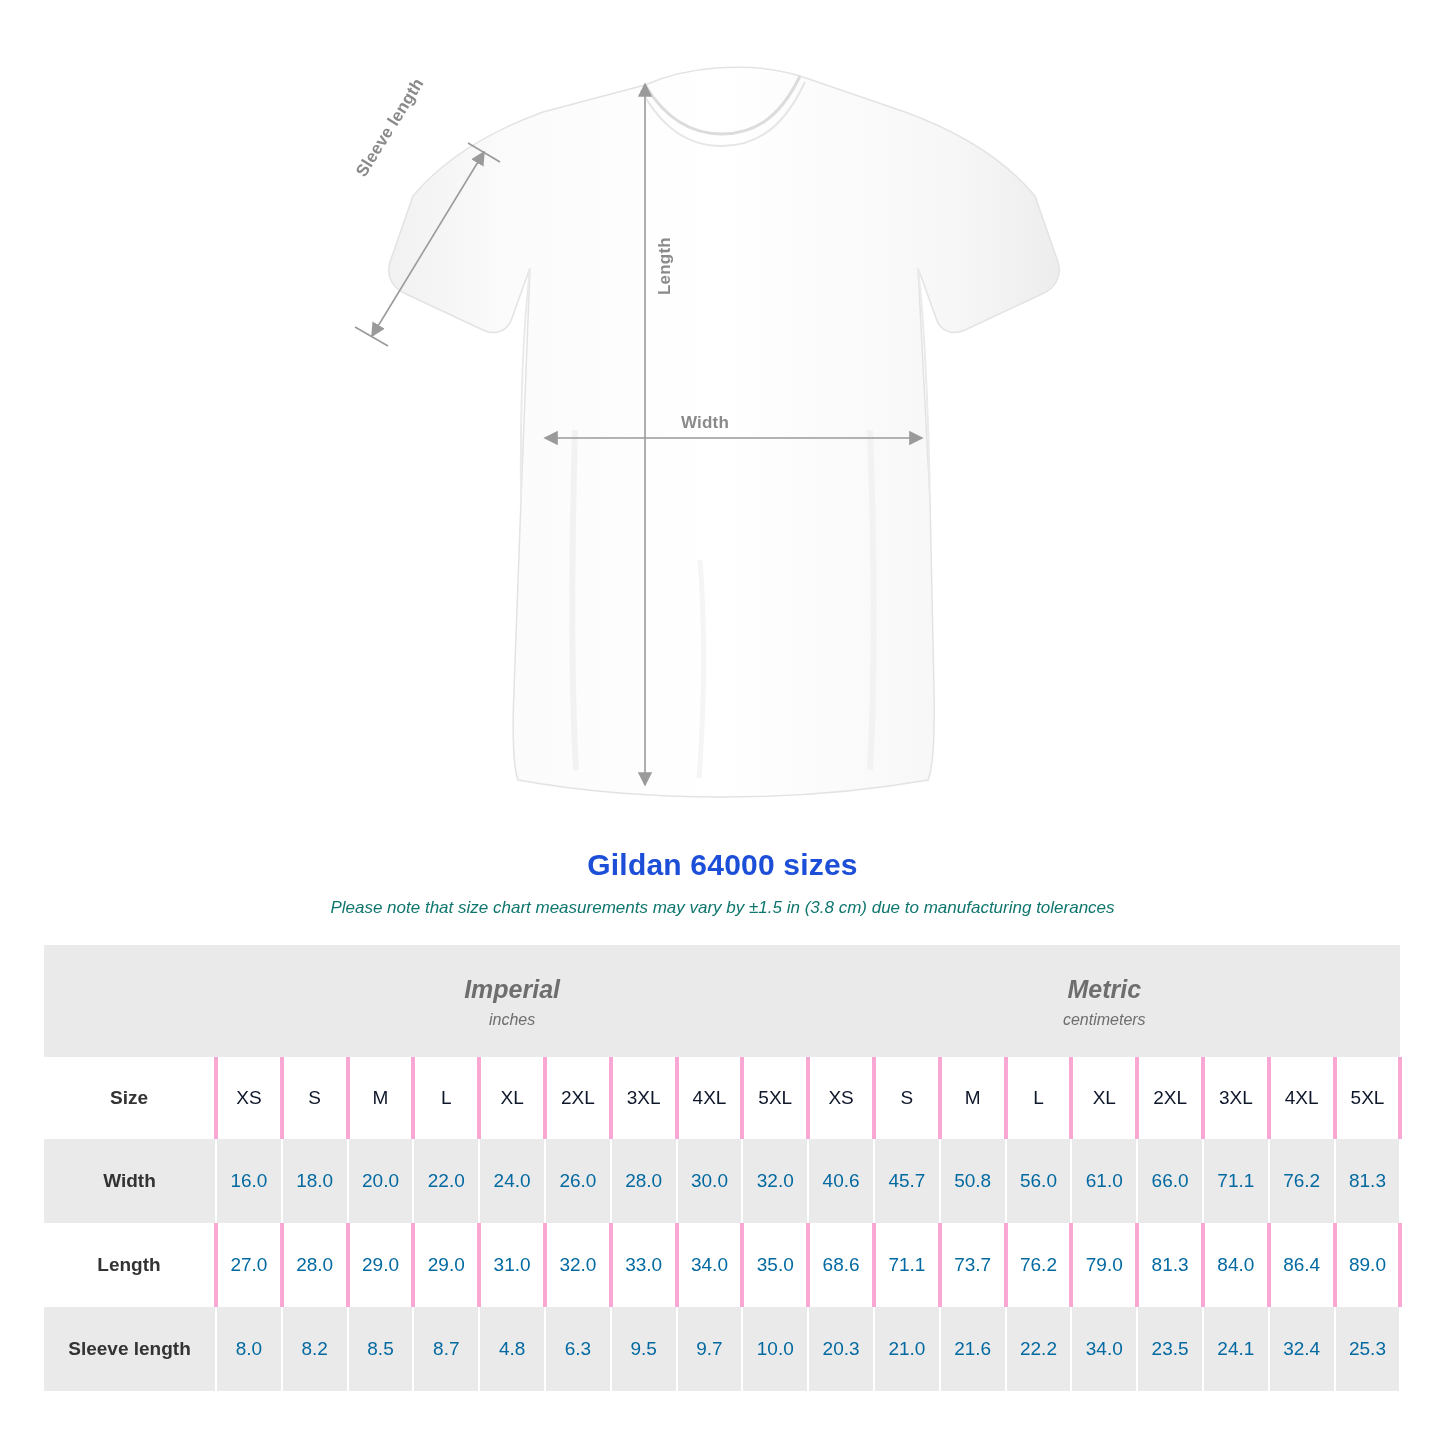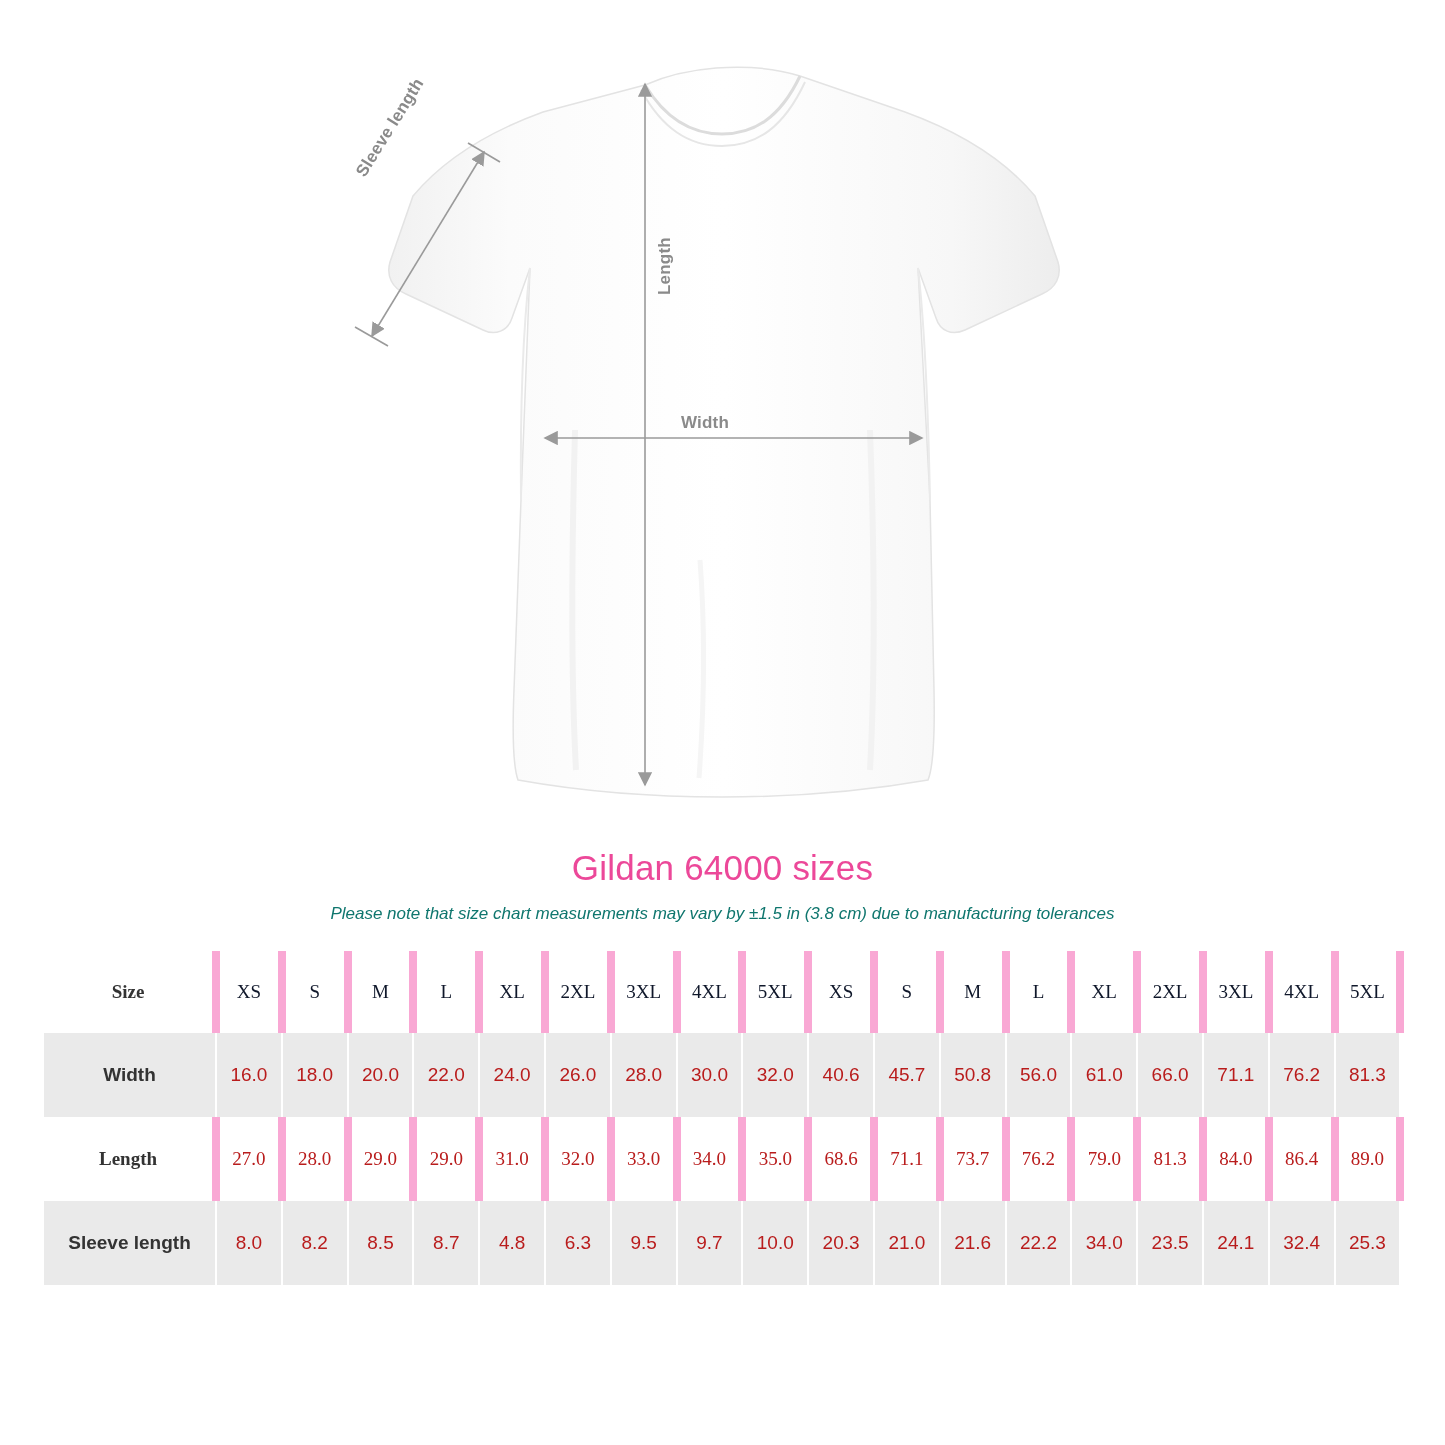--- a/index.html
+++ b/index.html
@@ -55,23 +55,23 @@
     left: 681px;
     top: 413px;
   }
 
   
   .title-block {
     text-align: center;
     margin-top: 18px;
   }
   .chart-title {
-    font-size: 35px;
-    font-weight: normal;
-    color: #ec4899;
+    font-size: 30px;
+    font-weight: bold;
+    color: #1d4ed8;
     margin: 0;
     letter-spacing: .2px;
   }
   .chart-note {
     font-size: 17px;
     font-style: italic;
     color: #0f766e;
     margin-top: 16px;
   }
 
@@ -117,27 +117,26 @@
     font-weight: bold;
     font-size: 19px;
     color: #333333;
   }
   tr.band-shaded td {
     background: #eaeaea;
     border-right: 2px solid #ffffff;
   }
   tr.band-plain td {
     background: #ffffff;
-    border-right: 8px solid #f9a8d4;
-    font-family: Liberation Serif, serif;
+    border-right: 4px solid #f9a8d4;
   }
   .data-row td {
     height: 82px;
     font-size: 19px;
-    color: #b91c1c;
+    color: #0369a1;
   }
   .data-row td.rowhead {
     font-weight: bold;
     color: #333333;
   }
   td.rowhead { width: 172px; }
   td.nogap { border-right: none; }
 </style>
 </head>
 <body>
@@ -225,20 +224,31 @@
     <div class="chart-note">Please note that size chart measurements may vary by ±1.5 in (3.8 cm) due to manufacturing tolerances</div>
   </div>
 
   <div class="table-wrap">
     <table class="size-table">
       <colgroup>
         <col style="width:172px">
         <col span="18" style="width:65.8px">
       </colgroup>
       <tbody>
+        <tr class="unit-head-row">
+          <td></td>
+          <td colspan="9">
+            <div class="unit-name">Imperial</div>
+            <div class="unit-sub">inches</div>
+          </td>
+          <td colspan="9">
+            <div class="unit-name">Metric</div>
+            <div class="unit-sub">centimeters</div>
+          </td>
+        </tr>
 
         <tr class="size-row band-plain">
           <td class="rowhead">Size</td>
           <td>XS</td>
           <td>S</td>
           <td>M</td>
           <td>L</td>
           <td>XL</td>
           <td>2XL</td>
           <td>3XL</td>

